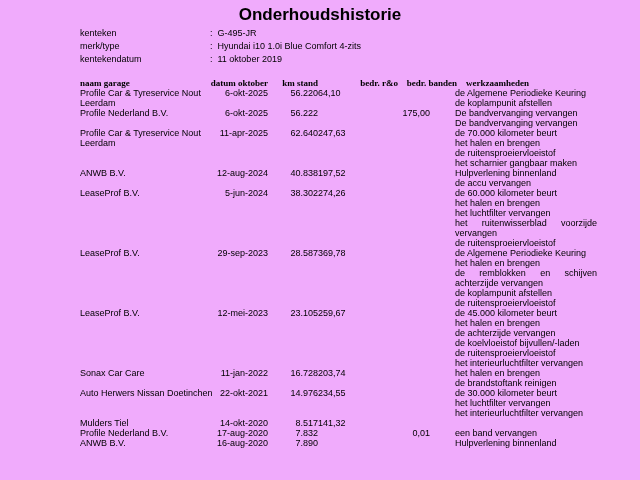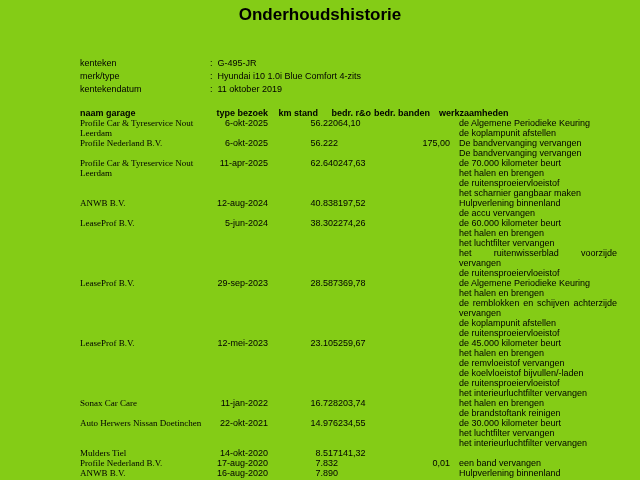--- a/index.html
+++ b/index.html
@@ -1,62 +1,62 @@
 <!DOCTYPE html>
 <html><head>
 <meta charset="utf-8">
 <style>
   html, body { margin: 0; padding: 0; background: #ffffff; }
   .page {
     position: relative;
     width: 640px;
     height: 480px;
-    background: #84cc16;
+    background: #f0abfc;
     color: #000000;
     font-family: "Liberation Sans", sans-serif;
     font-size: 9px;
     overflow: hidden;
   }
   .title {
     margin: 0;
     padding-top: 5px;
     font-size: 17px;
     line-height: 20px;
     font-weight: 700;
     text-align: center;
   }
   .content { margin-left: 80px; }
 
   
-  .info { margin-top: 32px; line-height: 13px; }
+  .info { margin-top: 2px; line-height: 13px; }
   .info-row { display: flex; }
   .info-label { width: 130px; flex: none; }
   .info-sep { flex: none; }
   .info-value { margin-left: 5px; }
 
   
   .table { margin-top: 12px; line-height: 10px; }
   .trow { display: flex; align-items: flex-start; }
-  .thead { font-weight: 700; white-space: nowrap; }
+  .thead { font-weight: 700; white-space: nowrap; font-family: Liberation Serif, serif; }
   .c { flex: none; }
   
   .hgarage { width: 120px; }
   .hdate   { width: 68px; text-align: right; }
   .hkm     { width: 50px; text-align: right; }
-  .hro     { width: 53px; text-align: right; }
+  .hro     { width: 53px; text-align: right; margin-left: 27px; }
   .hbanden { width: 59px; text-align: right; }
   .hwork   { margin-left: 9px; }
   
-  .garage { width: 136px; padding-right: 3px; box-sizing: border-box; font-family: Liberation Serif, serif; }
+  .garage { width: 136px; padding-right: 3px; box-sizing: border-box; }
   .date   { width: 52px; text-align: right; white-space: nowrap; }
-  .km     { width: 50px; text-align: right; white-space: nowrap; padding-left: 20px; }
+  .km     { width: 50px; text-align: right; white-space: nowrap; }
   .ro     { width: 57px; white-space: nowrap; }
   .banden { width: 55px; text-align: right; white-space: nowrap; }
   .work   { width: 158px; margin-left: 9px; }
-  .work-item { text-align: justify; }
+  .work-item { text-align: justify; margin-left: 16px; }
 </style>
 </head>
 <body>
 
 <div class="page">
   <h1 class="title">Onderhoudshistorie</h1>
 
   <div class="content">
 
     <div class="info">
@@ -73,21 +73,21 @@
       <div class="info-row">
         <span class="info-label">kentekendatum</span>
         <span class="info-sep">:</span>
         <span class="info-value">11 oktober 2019</span>
       </div>
     </div>
 
     <div class="table">
       <div class="trow thead">
         <div class="c hgarage">naam garage</div>
-        <div class="c hdate">type bezoek</div>
+        <div class="c hdate">datum oktober</div>
         <div class="c hkm">km stand</div>
         <div class="c hro">bedr. r&amp;o</div>
         <div class="c hbanden">bedr. banden</div>
         <div class="c hwork">werkzaamheden</div>
       </div>
       <div id="records">
           <div class="trow rec">
             <div class="c garage">Profile Car &amp; Tyreservice Nout Leerdam</div>
             <div class="c date">6-okt-2025</div>
             <div class="c km">56.220</div>
@@ -163,21 +163,21 @@
           </div>
           <div class="trow rec">
             <div class="c garage">LeaseProf B.V.</div>
             <div class="c date">12-mei-2023</div>
             <div class="c km">23.105</div>
             <div class="c ro">259,67</div>
             <div class="c banden"></div>
             <div class="c work">
               <div class="work-item">de 45.000 kilometer beurt</div>
               <div class="work-item">het halen en brengen</div>
-              <div class="work-item">de remvloeistof vervangen</div>
+              <div class="work-item">de achterzijde vervangen</div>
               <div class="work-item">de koelvloeistof bijvullen/-laden</div>
               <div class="work-item">de ruitensproeiervloeistof</div>
               <div class="work-item">het interieurluchtfilter vervangen</div>
             </div>
           </div>
           <div class="trow rec">
             <div class="c garage">Sonax Car Care</div>
             <div class="c date">11-jan-2022</div>
             <div class="c km">16.728</div>
             <div class="c ro">203,74</div>

